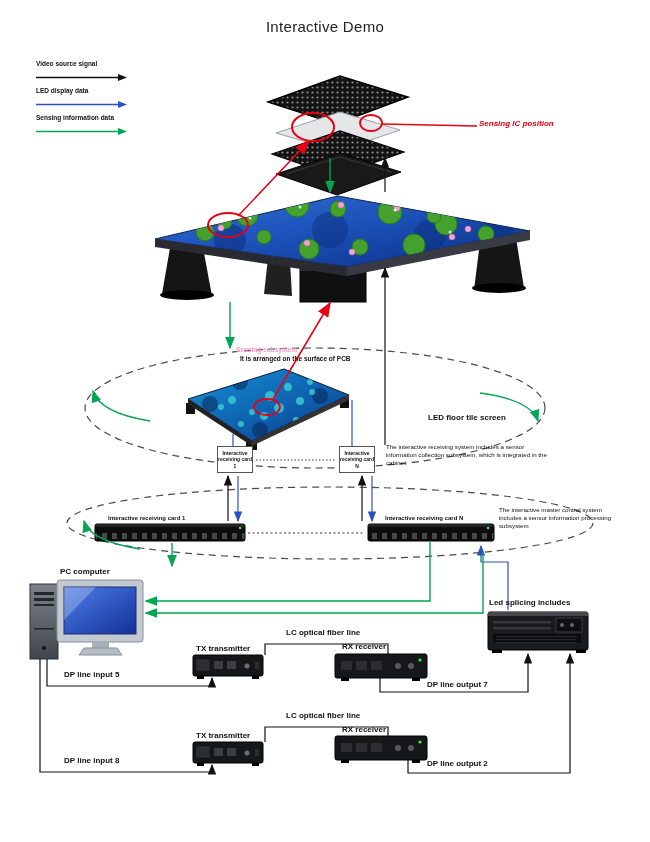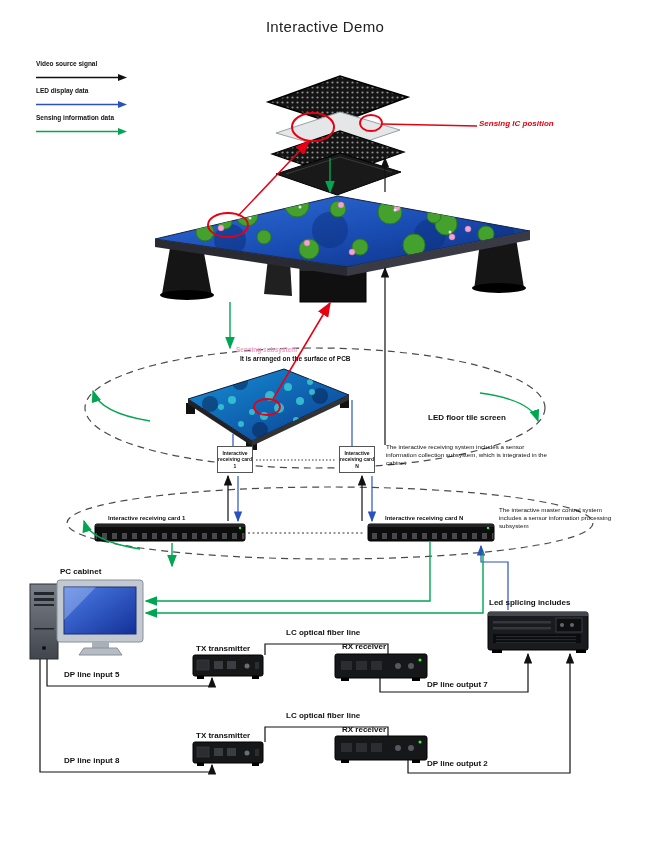--- a/index.html
+++ b/index.html
@@ -320,21 +320,21 @@
   </div>
   <div class="abs card-box" style="left:339px;top:446px">
     <span>Interactive receiving card N</span>
   </div>
   <div class="abs note" style="left:386px;top:443px;width:164px">The interactive receiving system includes a sensor information collection subsystem, which is integrated in the cabinet</div>
 
   <div class="abs bar-label" style="left:108px;top:515px">Interactive receiving card 1</div>
   <div class="abs bar-label" style="left:385px;top:515px">Interactive receiving card N</div>
   <div class="abs note" style="left:499px;top:506px;width:114px">The interactive master control system includes a sensor information processing subsystem</div>
 
-  <div class="abs lbl" style="left:60px;top:567px">PC cabinet</div>
+  <div class="abs lbl" style="left:60px;top:567px">PC computer</div>
   <div class="abs lbl" style="left:489px;top:598px">Led splicing includes</div>
 
   <div class="abs lbl" style="left:286px;top:628px">LC optical fiber line</div>
   <div class="abs lbl" style="left:196px;top:644px">TX transmitter</div>
   <div class="abs lbl" style="left:342px;top:642px">RX receiver</div>
   <div class="abs lbl" style="left:64px;top:670px">DP line input 5</div>
   <div class="abs lbl" style="left:427px;top:680px">DP line output 7</div>
 
   <div class="abs lbl" style="left:286px;top:711px">LC optical fiber line</div>
   <div class="abs lbl" style="left:196px;top:731px">TX transmitter</div>

